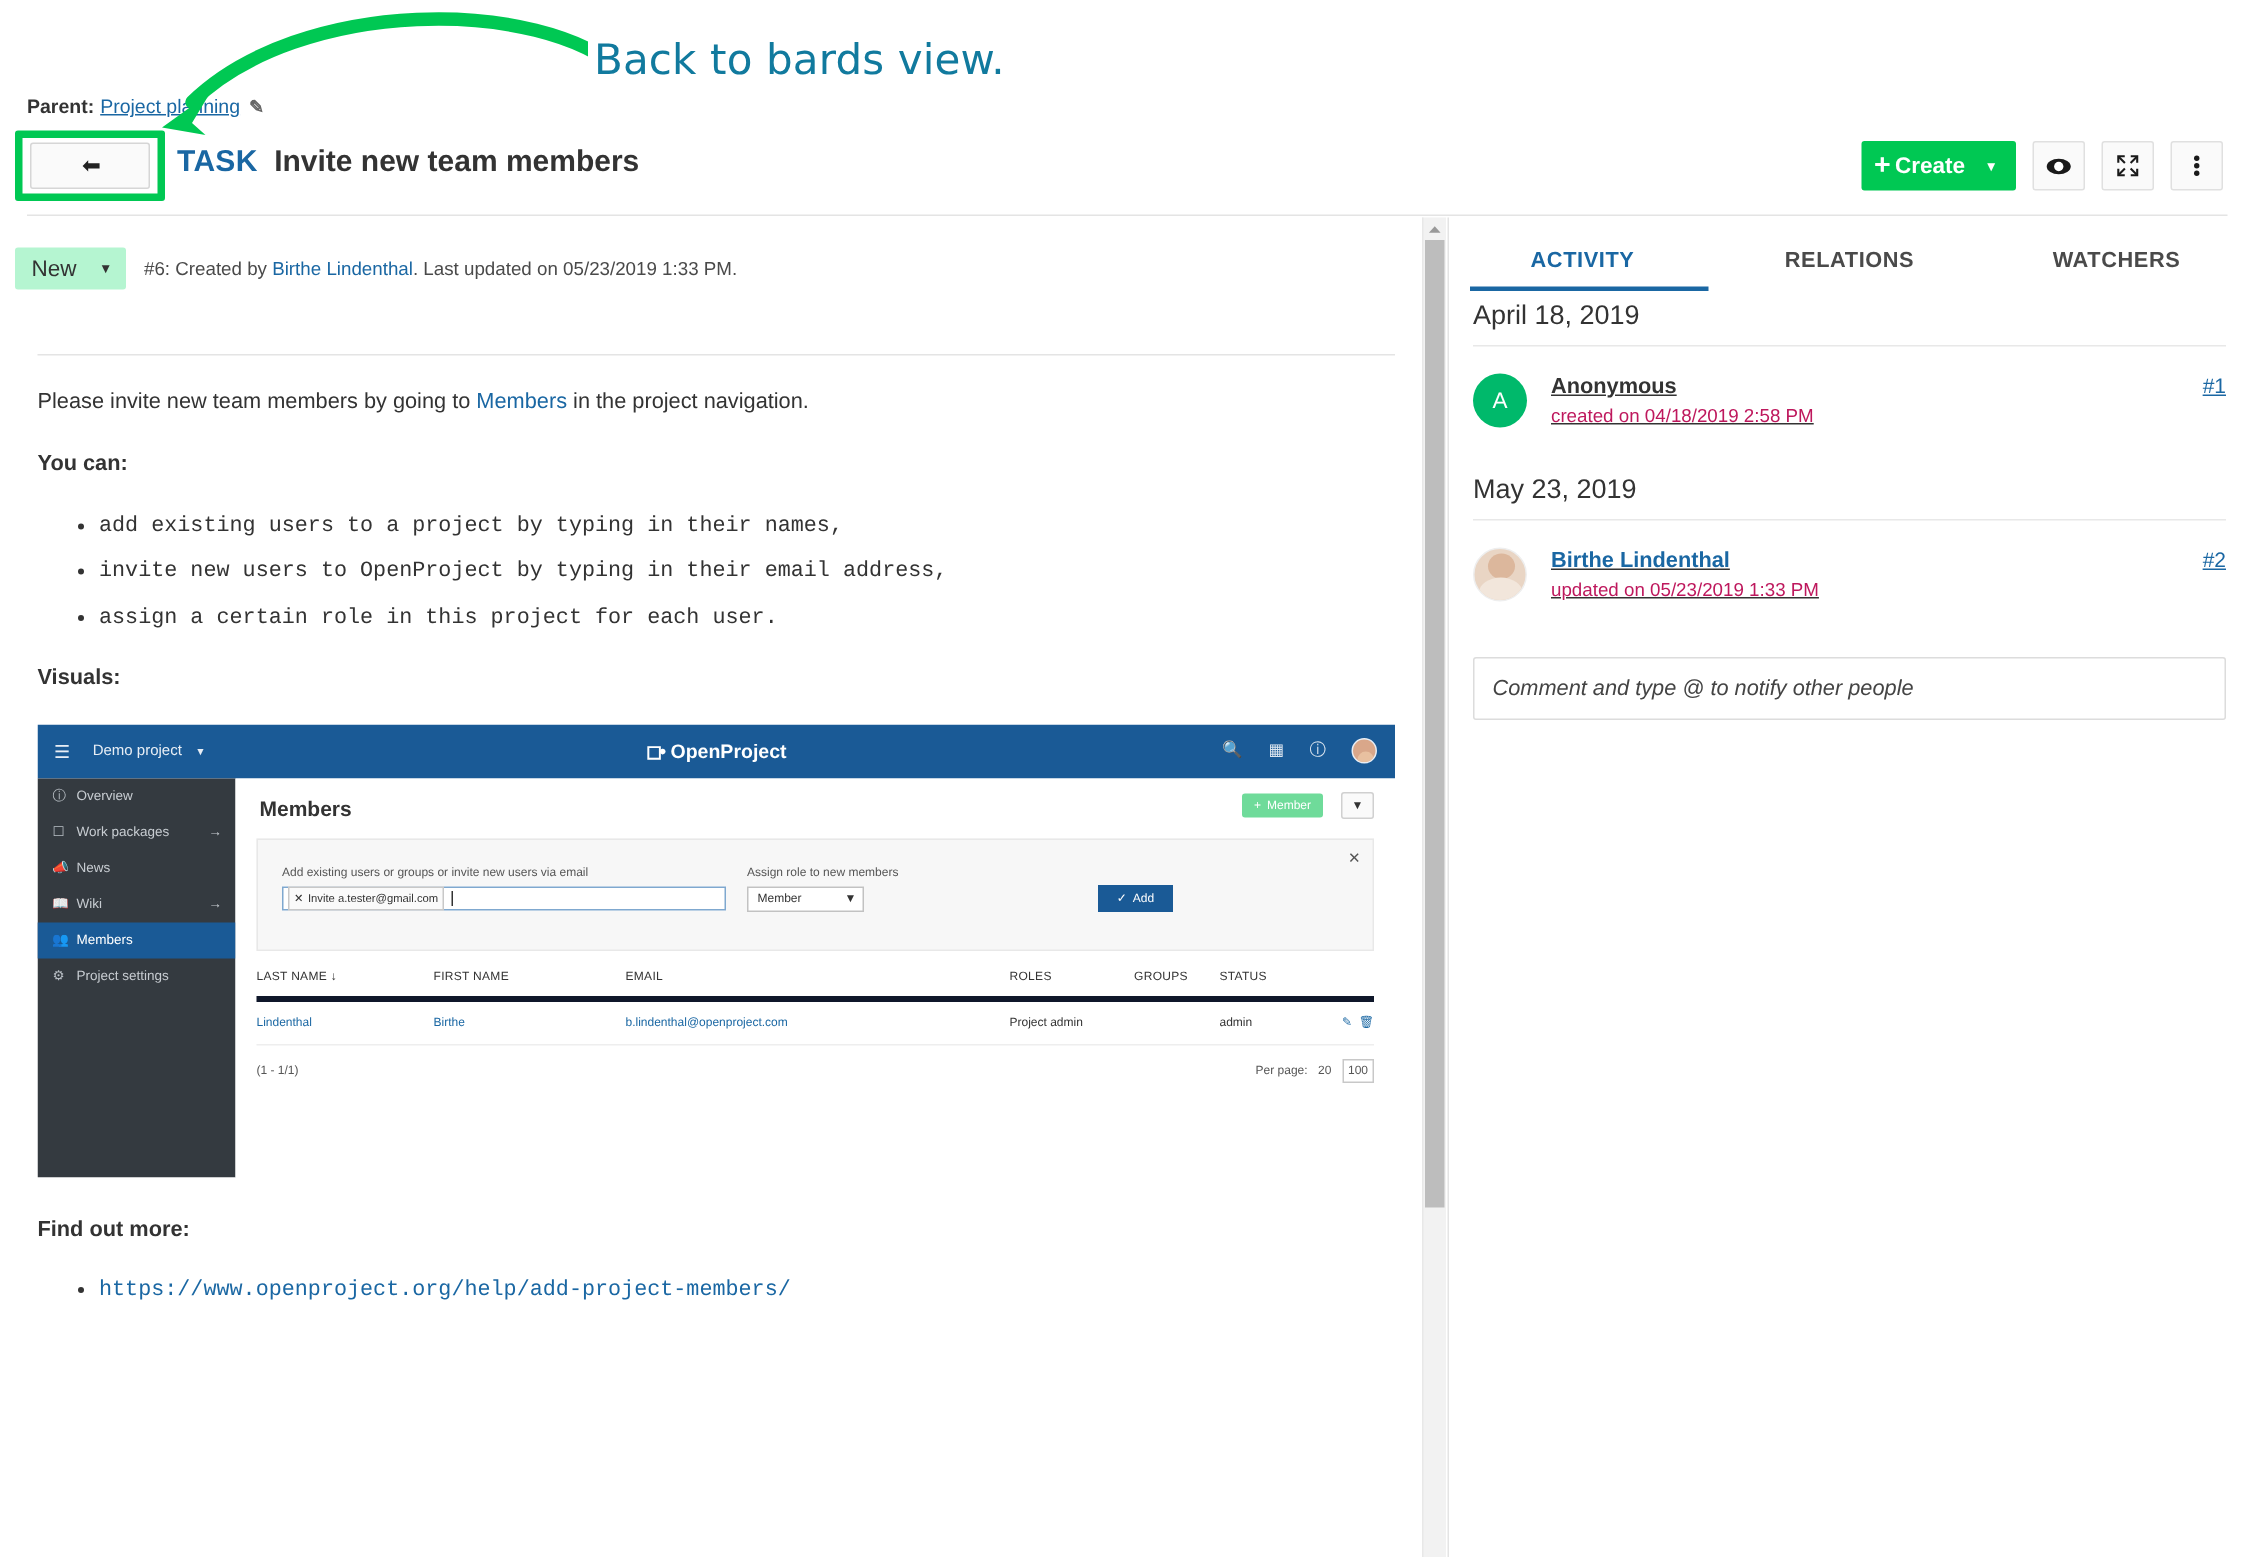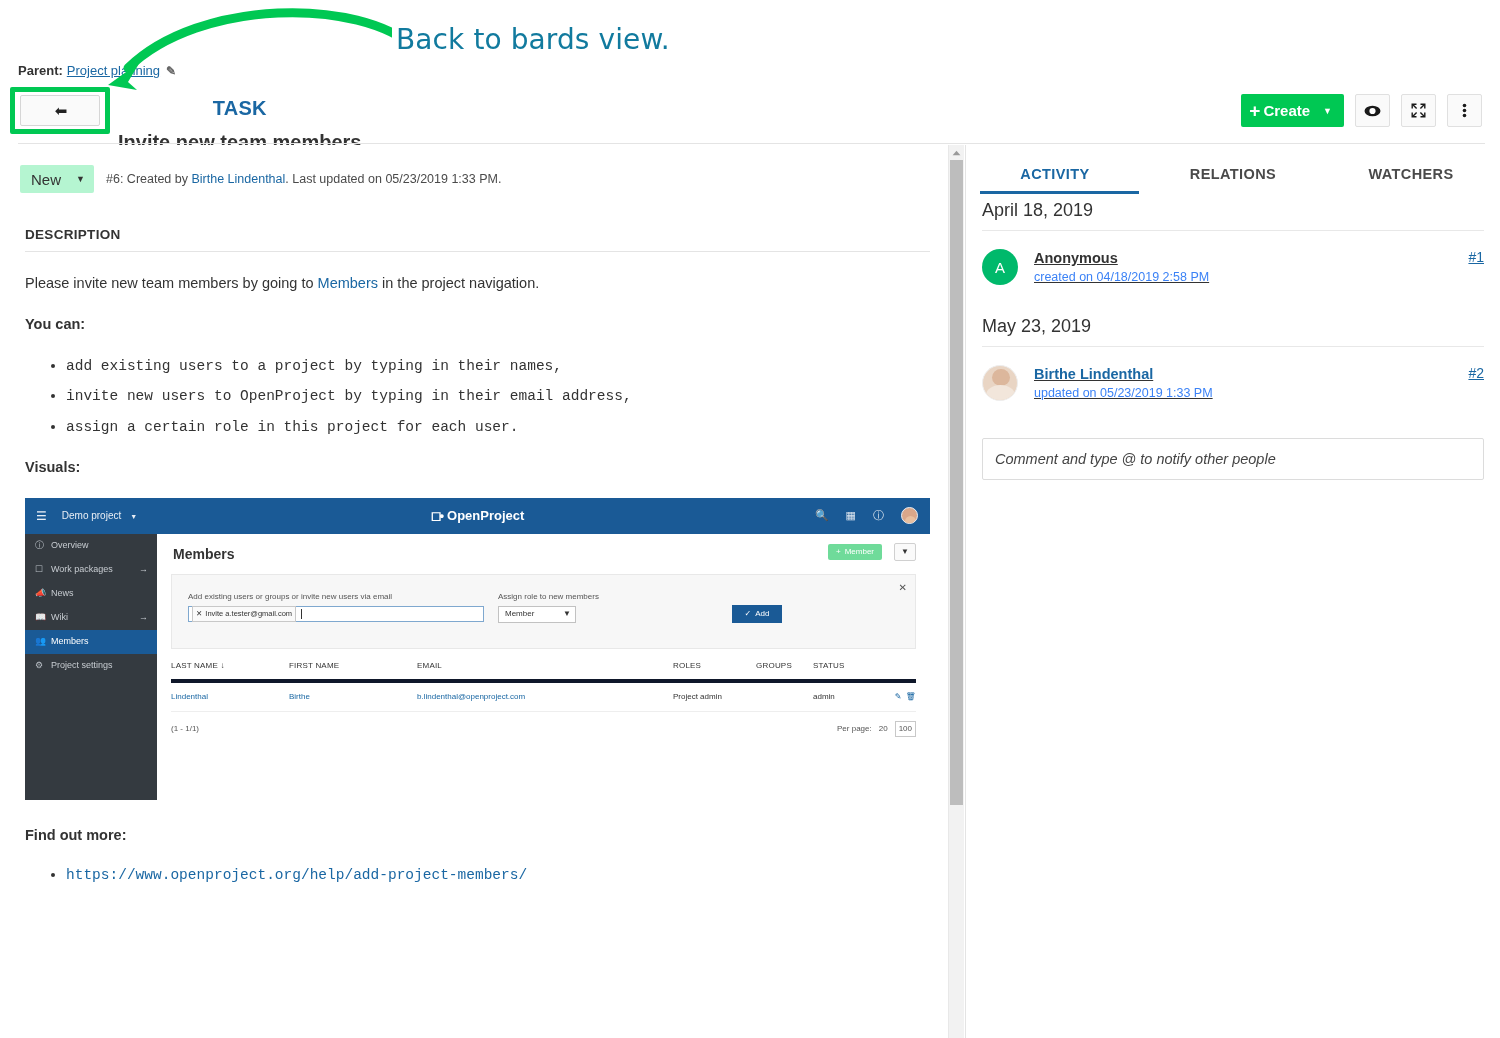--- a/index.html
+++ b/index.html
@@ -52,21 +52,21 @@
     background:#fafafa;
     border:1px solid #d6d6d6;
     border-radius:2px;
     display:flex; align-items:center; justify-content:center;
     cursor:pointer;
   }
   #back-button .arrow { font-size:15px; color:#222; line-height:1; letter-spacing:-2px;}
 
   #title-row {
     position:absolute; left:118px; top:97px;
-    display:flex; align-items:center; gap:11px;flex-direction:column;
+    display:flex; align-items:flex-start; gap:11px;
   }
   #wp-type { font-size:20px; font-weight:700; color:#1a67a3; letter-spacing:0.2px; }
   #wp-subject { font-size:20px; font-weight:700; color:#333; }
 
   #toolbar {
     position:absolute; right:18px; top:94px;
     display:flex; align-items:center; gap:11px;
   }
   .btn-create {
     height:33px; background:#00c853; border:none; border-radius:2px;
@@ -109,21 +109,21 @@
     position:absolute; left:965px; top:145px; width:1px; height:893px;
     background:#e4e4e4;
   }
   #grip {
     position:absolute; left:966px; top:620px; width:4px; height:22px;
     background:#d0d0d0;
   }
 
   
   #status-row {
-    position:absolute; left:20px; top:20px;
+    position:absolute; left:10px; top:20px;
     display:flex; align-items:center; gap:12px;
   }
   #status-badge {
     background:#b5f5d1; border-radius:2px;
     height:28px; min-width:74px;
     display:flex; align-items:center; justify-content:space-between;
     padding:0 9px 0 11px; cursor:pointer; gap:10px;
   }
   #status-badge .st { font-size:15px; color:#333; }
   #status-badge .cr { font-size:9px; color:#333; }
@@ -287,21 +287,21 @@
     content:""; position:absolute; left:9px; top:3px; width:18px; height:17px;
     border-radius:50%; background:#dcb79c;
   }
   .act-avatar-img::after{
     content:""; position:absolute; left:3px; top:19px; width:29px; height:20px;
     border-radius:50% 50% 0 0; background:#f2e6db;
   }
   .act-meta { margin-left:16px;text-decoration:underline; }
   .act-name { font-size:14.5px; font-weight:700; color:#333; line-height:1.35; }
   .act-name.link { color:#1a67a3; }
-  .act-sub { font-size:12.5px; color:#3b82f6; line-height:1.4; }
+  .act-sub { font-size:12.5px; color:#be185d; line-height:1.4; }
   .act-num { position:absolute; right:16px; top:18px; font-size:14px; color:#1a67a3; }
 
   #comment-box {
     margin:36px 16px 0 16px; height:42px;
     border:1px solid #dcdcdc; border-radius:2px;
     display:flex; align-items:center; padding:0 12px;
     font-size:14.5px; color:#444; font-style:italic; cursor:text;
     background:#fff;
   }
 </style>
@@ -360,21 +360,20 @@
 
   <div id="status-row">
     <div id="status-badge">
       <span class="st">New</span>
       <span class="cr">▼</span>
     </div>
     <div id="meta-line"><span>#6: Created by </span><a href="#">Birthe Lindenthal</a><span>. Last updated on 05/23/2019 1:33 PM.</span></div>
   </div>
 
   <div id="desc-wrap">
-    <div class="section-head">DESCRIPTION</div>
     <div class="section-rule"></div>
 
     <div id="desc-body">
       <p><span>Please invite new team members by going to </span><a href="#">Members</a><span> in the project navigation.</span></p>
 
       <p class="bold">You can:</p>
 
       <ul>
         <li>add existing users to a project by typing in their names,</li>
         <li>invite new users to OpenProject by typing in their email address,</li>

